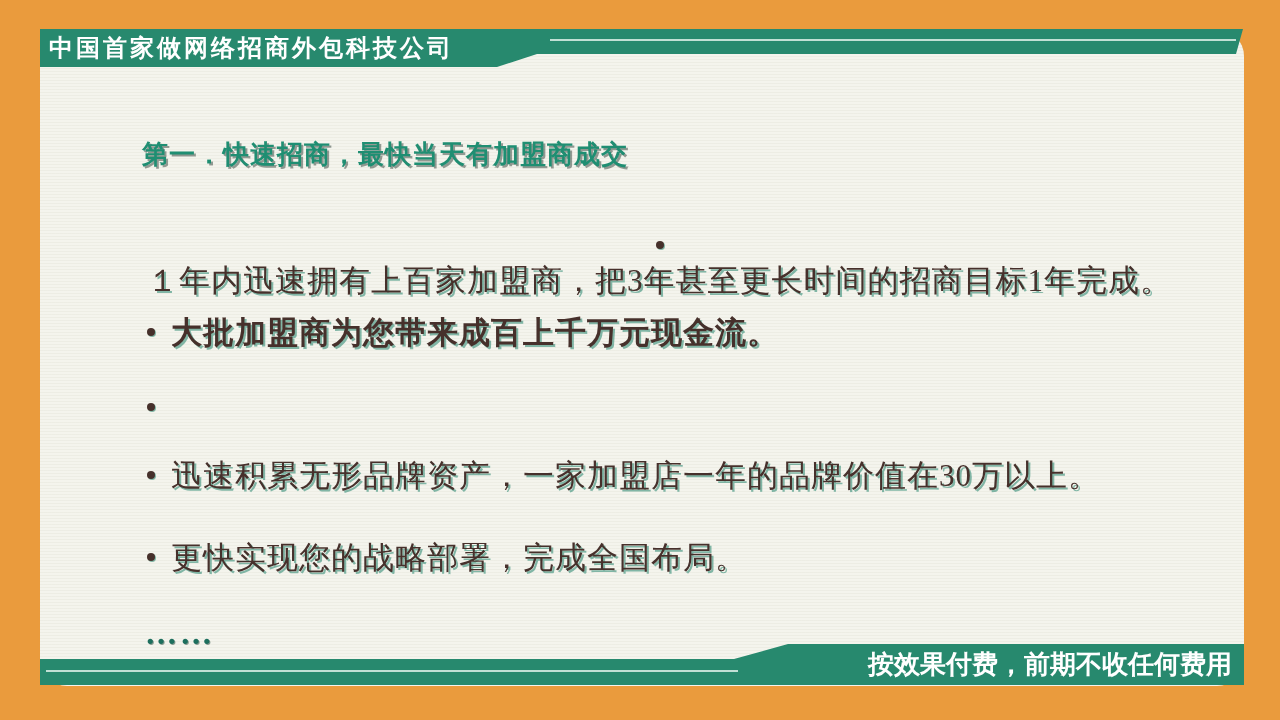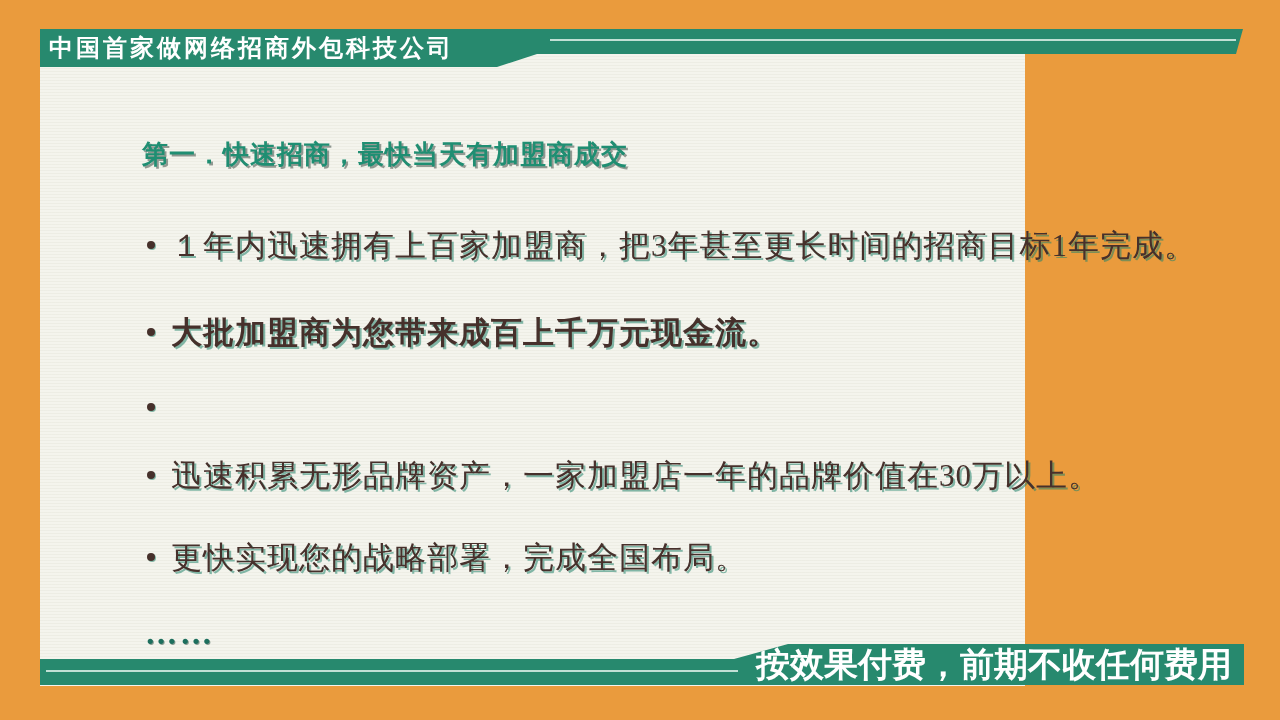--- a/index.html
+++ b/index.html
@@ -18,26 +18,27 @@
   body{
     background:var(--page_orange);
     font-family:"Liberation Sans","DejaVu Sans",sans-serif;
     position:relative;
   }
   .slide-frame{
     position:absolute;left:0;top:0;width:1280px;height:720px;
     background:var(--page_orange);
   }
   .panel{
-    position:absolute;left:40px;top:29px;width:985px;height:657px;
+    position:absolute;left:40px;top:29px;width:1204px;height:657px;
     background:
       repeating-linear-gradient(180deg,
         rgba(221,221,208,0.30) 0px, rgba(221,221,208,0.30) 1px,
         rgba(255,255,255,0.0) 1px, rgba(255,255,255,0.0) 3px),
       var(--panel_cream);
+    border-radius: 27px;
   }
   
   .top-band{
     position:absolute;left:0;top:0;width:1204px;height:38px;
     background:var(--band_green);
     clip-path:polygon(0px 0px,1203px 0px,1196px 25px,497px 25px,457px 38px,0px 38px);
   }
   .top-band-line{
     position:absolute;left:510px;top:10px;width:686px;height:2px;
     background:var(--divider_mint);opacity:0.85;
@@ -52,36 +53,36 @@
     position:absolute;left:0;top:614px;width:1204px;height:43px;
     background:var(--band_green);
     clip-path:polygon(0px 16px,694px 16px,748px 1px,1204px 1px,1204px 42px,0px 42px);
   }
   .bottom-band-line{
     position:absolute;left:6px;top:27px;width:692px;height:2px;
     background:var(--divider_mint);opacity:0.85;
   }
   .bottom-slogan{
     position:absolute;right:12px;top:1px;height:41px;line-height:41px;
-    color:var(--band_text_white);font-size:34px;font-weight:bold;
+    color:var(--band_text_white);font-size:26px;font-weight:bold;
     white-space:nowrap;
   }
   
   .slide-title{
     position:absolute;left:102px;top:112px;
     color:var(--title_green);font-size:26px;font-weight:bold;
     letter-spacing:1px;line-height:1;white-space:nowrap;
     text-shadow:2px 2px 0 rgba(26,44,38,0.45);
   }
   .bullet-list{list-style:none;}
   .bullet-item{
     position:absolute;left:107px;height:40px;
     display:flex;align-items:center;gap:16px;white-space:nowrap;
   }
-  .bullet-item:nth-child(1){top:196px;}
+  .bullet-item:nth-child(1){top:212px;flex-direction:column;}
   .bullet-item:nth-child(2){top:283px;font-weight:bold;}
   .bullet-item:nth-child(3){top:358px;}
   .bullet-item:nth-child(4){top:426px;}
   .bullet-item:nth-child(5){top:508px;}
   .bullet-marker{
     width:8px;height:8px;border-radius:50%;
     background:var(--body_ink);flex:0 0 auto;
     box-shadow:1px 1px 0 var(--body_shadow);
   }
   .bullet-text{

